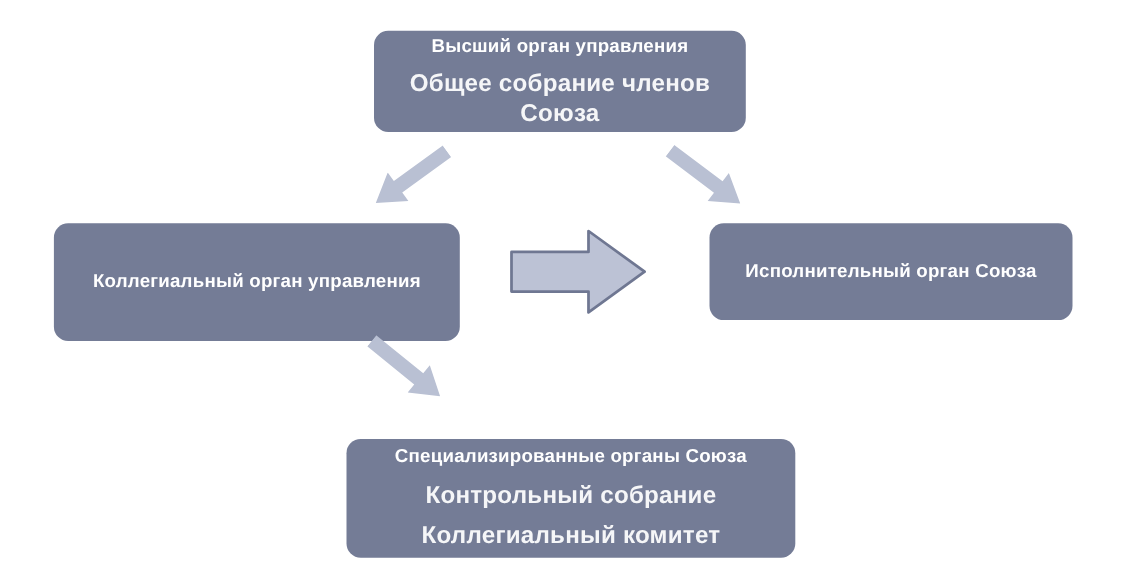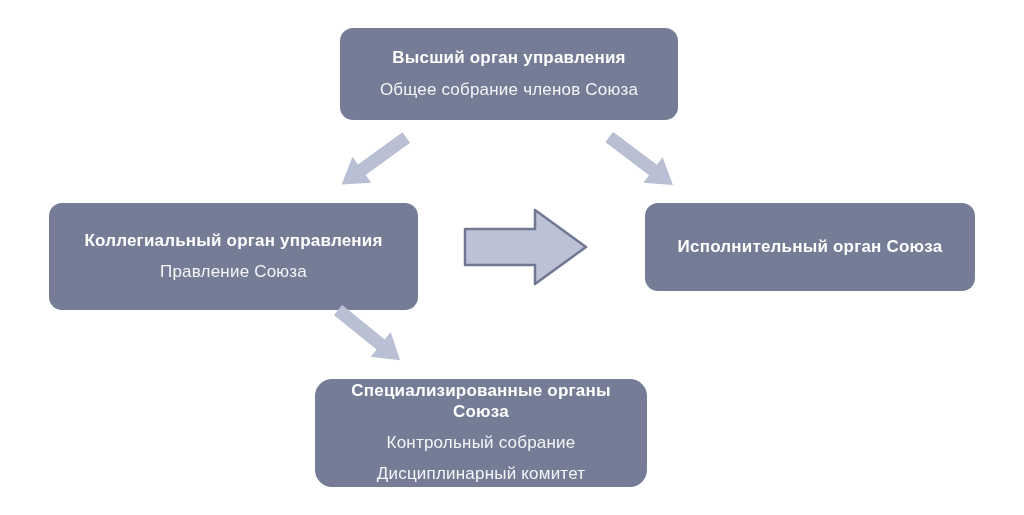--- a/index.html
+++ b/index.html
@@ -30,30 +30,30 @@
     padding: 20px 12px;
   }
   .node-title {
     font-weight: bold;
     font-size: 17px;
     line-height: 1.2;
     color: #ffffff;
     letter-spacing: 0.2px;
   }
   .node-subtitle {
-    font-weight: normal;
-    font-size: 17px;
+    font-weight: bold;
+    font-size: 22px;
     line-height: 1.2;
     color: rgba(255,255,255,0.93);
     letter-spacing: 0.2px;
   }
   .node-top    { left: 340px; top: 28px;  width: 338px; height: 92px; }
   .node-left   { left: 49px;  top: 203px; width: 369px; height: 107px; }
   .node-right  { left: 645px; top: 203px; width: 330px; height: 88px; gap: 36px; }
-  .node-bottom { left: 315px; top: 379px; width: 332px; height: 108px; border-radius: 17px; }
+  .node-bottom { left: 315px; top: 399px; width: 408px; height: 108px; }
 
   .arrow { position: absolute; }
   .arrow-diag { width: 80px; height: 32px; }
   .arrow-top-to-left   { left: 334px; top: 145px; transform: rotate(144deg); }
   .arrow-top-to-right  { left: 601px; top: 145px; transform: rotate(37deg); }
   .arrow-left-to-bottom{ left: 329px; top: 319px; transform: rotate(39deg); }
   .arrow-block { left: 463px; top: 207px; width: 126px; height: 80px; }
 
   .diag-fill  { fill: #b9c0d3; }
   .block-fill { fill: #bcc2d5; stroke: #6f7792; stroke-width: 2.5; stroke-linejoin: round; }
@@ -63,31 +63,30 @@
 
 <div class="canvas">
 
   <div class="node node-top">
     <div class="node-title">Высший орган управления</div>
     <div class="node-subtitle">Общее собрание членов Союза</div>
   </div>
 
   <div class="node node-left">
     <div class="node-title">Коллегиальный орган управления</div>
-    <div class="node-subtitle">Правление Союза</div>
   </div>
 
   <div class="node node-right">
     <div class="node-title">Исполнительный орган Союза</div>
   </div>
 
   <div class="node node-bottom">
     <div class="node-title">Специализированные органы Союза</div>
     <div class="node-subtitle">Контрольный собрание</div>
-    <div class="node-subtitle">Дисциплинарный комитет</div>
+    <div class="node-subtitle">Коллегиальный комитет</div>
   </div>
 
   <svg class="arrow arrow-diag arrow-top-to-left" viewBox="0 0 80 32" aria-hidden="true">
     <polygon class="diag-fill" points="0,9.5 55,9.5 55,0 80,16 55,32 55,22.5 0,22.5"></polygon>
   </svg>
 
   <svg class="arrow arrow-diag arrow-top-to-right" viewBox="0 0 80 32" aria-hidden="true">
     <polygon class="diag-fill" points="0,9.5 55,9.5 55,0 80,16 55,32 55,22.5 0,22.5"></polygon>
   </svg>
 

